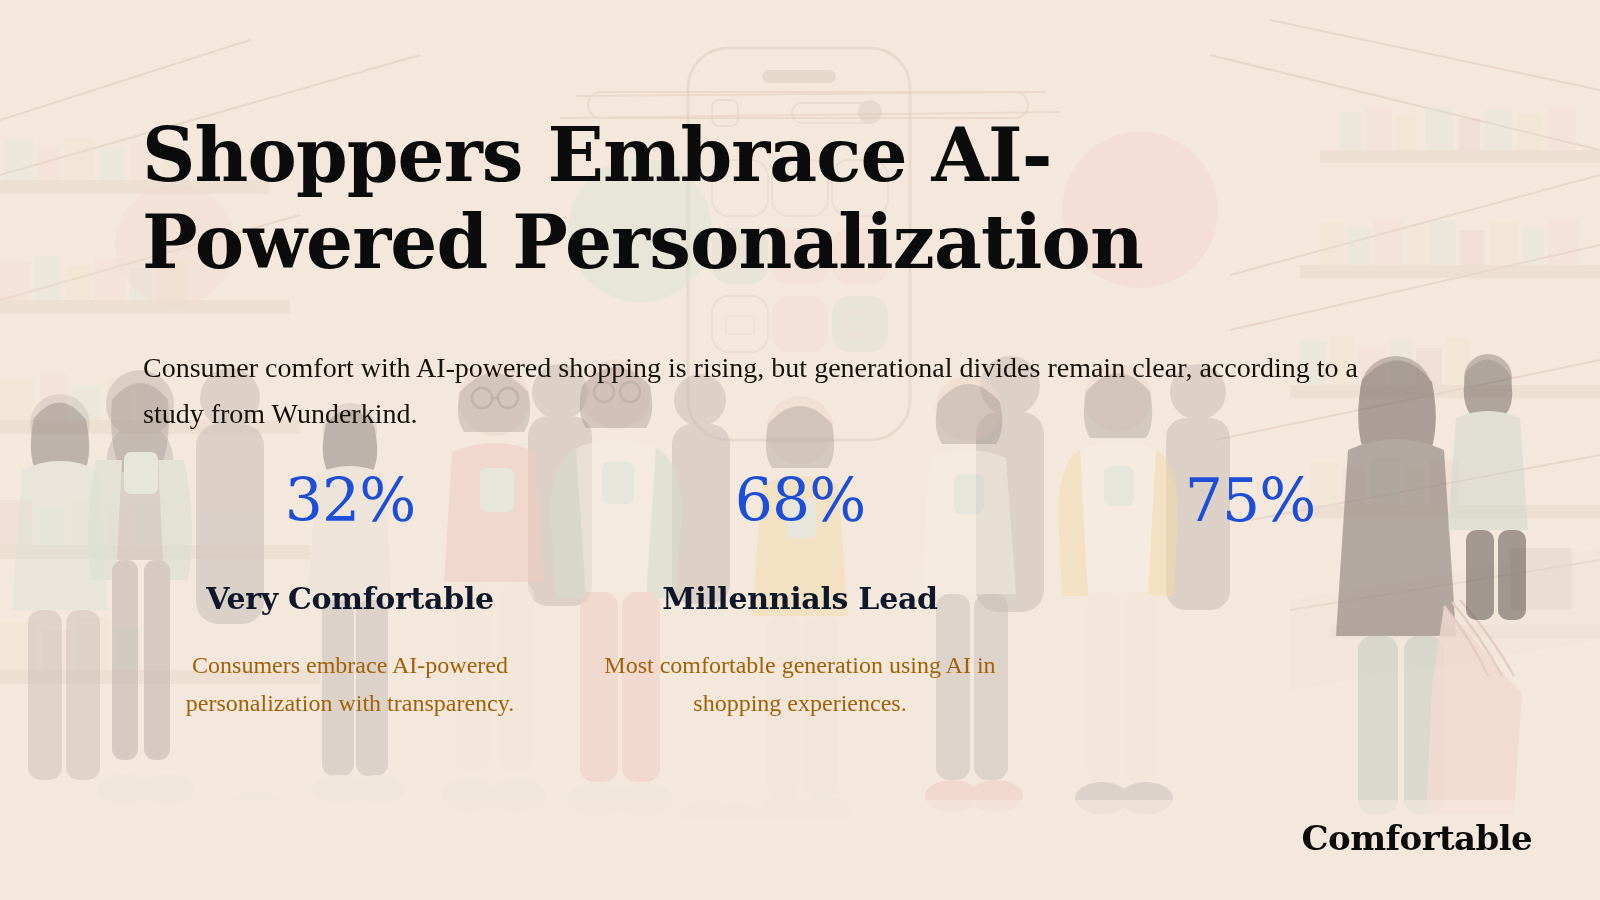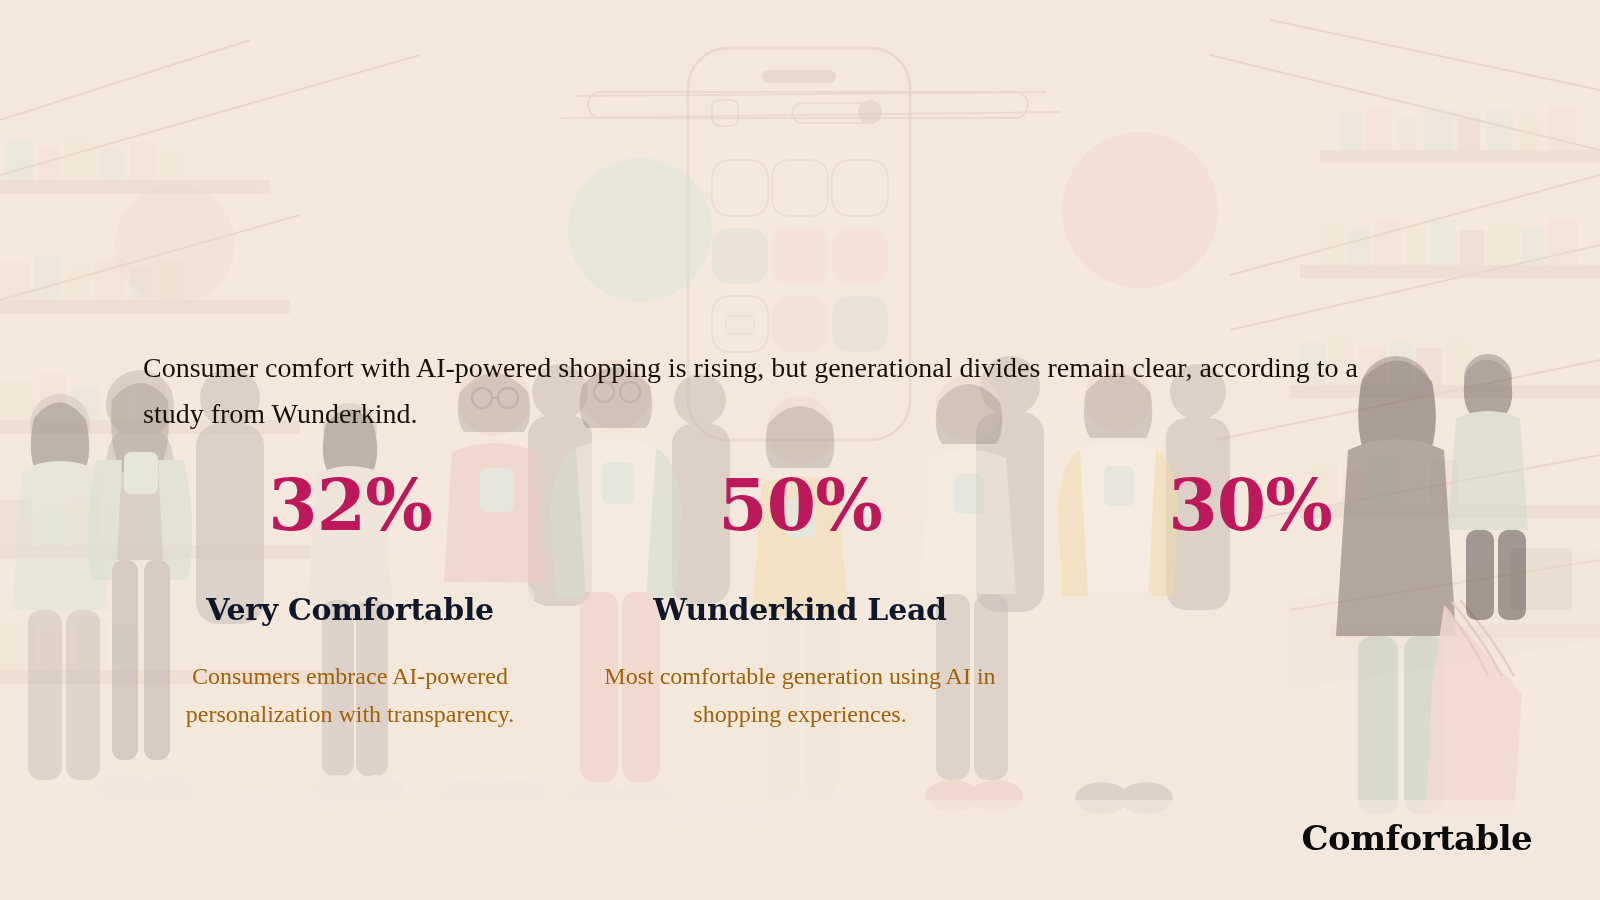--- a/index.html
+++ b/index.html
@@ -53,25 +53,25 @@
     width:1320px;
     display:flex;
     justify-content:space-between;
   }
   .stat {
     width:420px;
     text-align:center;
   }
   .stat-number {
     font-family:"DejaVu Serif", serif;
-    font-weight:700;
-    font-size:71px;
+    font-weight:400;
+    font-size:60px;
     line-height:1.0;
     letter-spacing:-1px;
-    color:#be185d;
+    color:#1d4ed8;
   }
   .stat-label {
     margin-top:52px;
     font-family:"DejaVu Serif", serif;
     font-weight:700;
     font-size:30px;
     line-height:1.15;
     letter-spacing:-0.3px;
     color:#0f172a;
   }
@@ -384,39 +384,40 @@
         </g>
 
         <rect x="0" y="820" width="1600" height="80" fill="#F4E8DD"></rect>
         <rect x="0" y="800" width="1600" height="30" fill="#F4E8DD" opacity="0.65"></rect>
       </g>
     </svg>
   </div>
 
   <div class="content">
 
+    <h1 class="headline">Shoppers Embrace AI-Powered Personalization</h1>
 
     <p class="subhead">Consumer comfort with AI-powered shopping is rising, but generational divides remain clear, according to a study from Wunderkind.</p>
 
     <div class="stats">
 
       <div class="stat">
         <div class="stat-number">32%</div>
         <div class="stat-label">Very Comfortable</div>
         <div class="stat-desc">Consumers embrace AI-powered personalization with transparency.</div>
       </div>
 
       <div class="stat">
-        <div class="stat-number">50%</div>
-        <div class="stat-label">Wunderkind Lead</div>
+        <div class="stat-number">68%</div>
+        <div class="stat-label">Millennials Lead</div>
         <div class="stat-desc">Most comfortable generation using AI in shopping experiences.</div>
       </div>
 
       <div class="stat">
-        <div class="stat-number">30%</div>
+        <div class="stat-number">75%</div>
       </div>
 
     </div>
 
     <div class="brand">Comfortable</div>
 
   </div>
 </div>
 
 </body></html>

